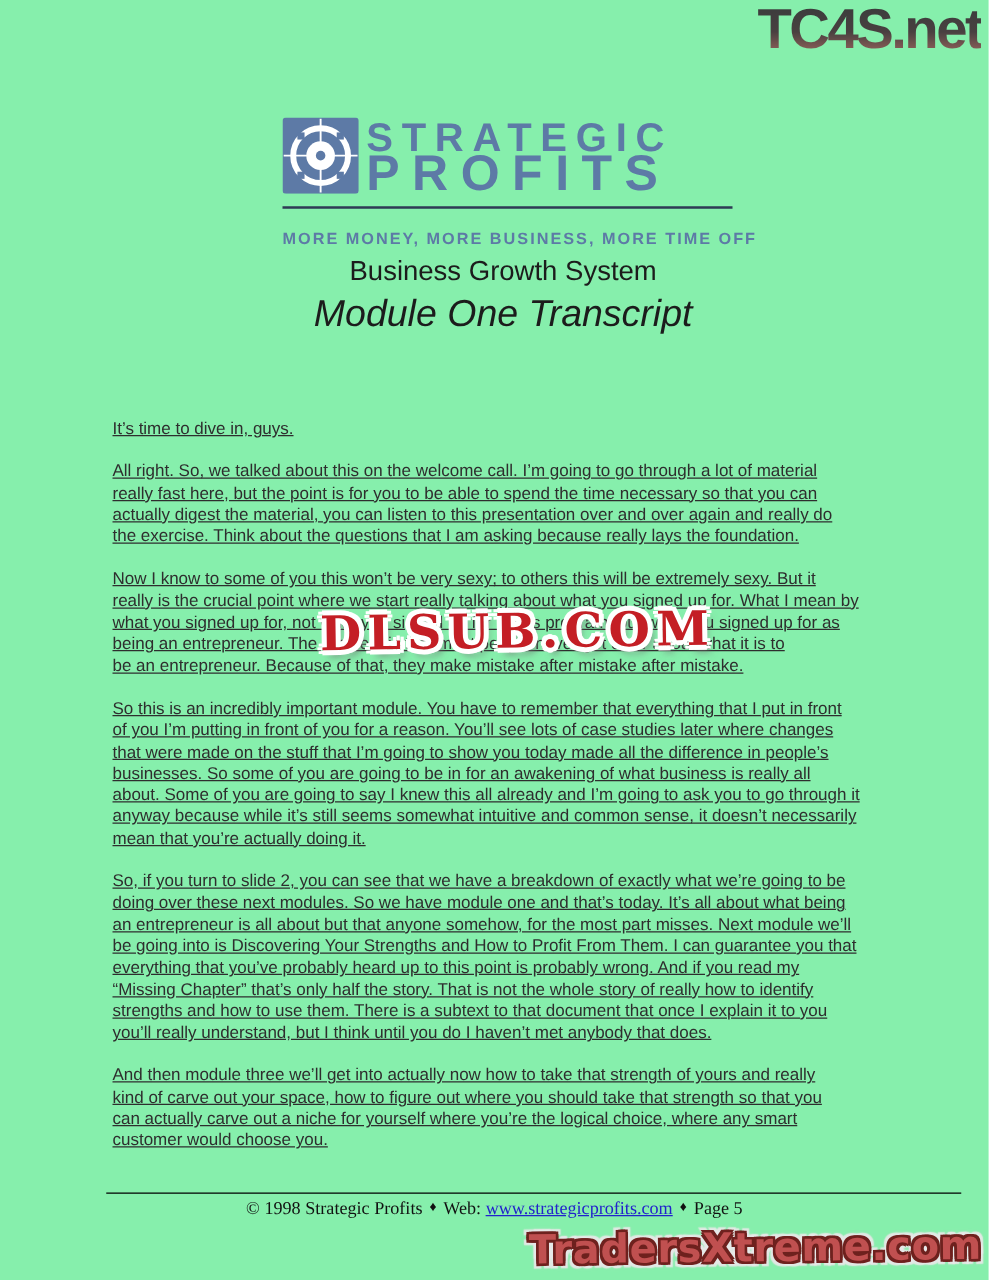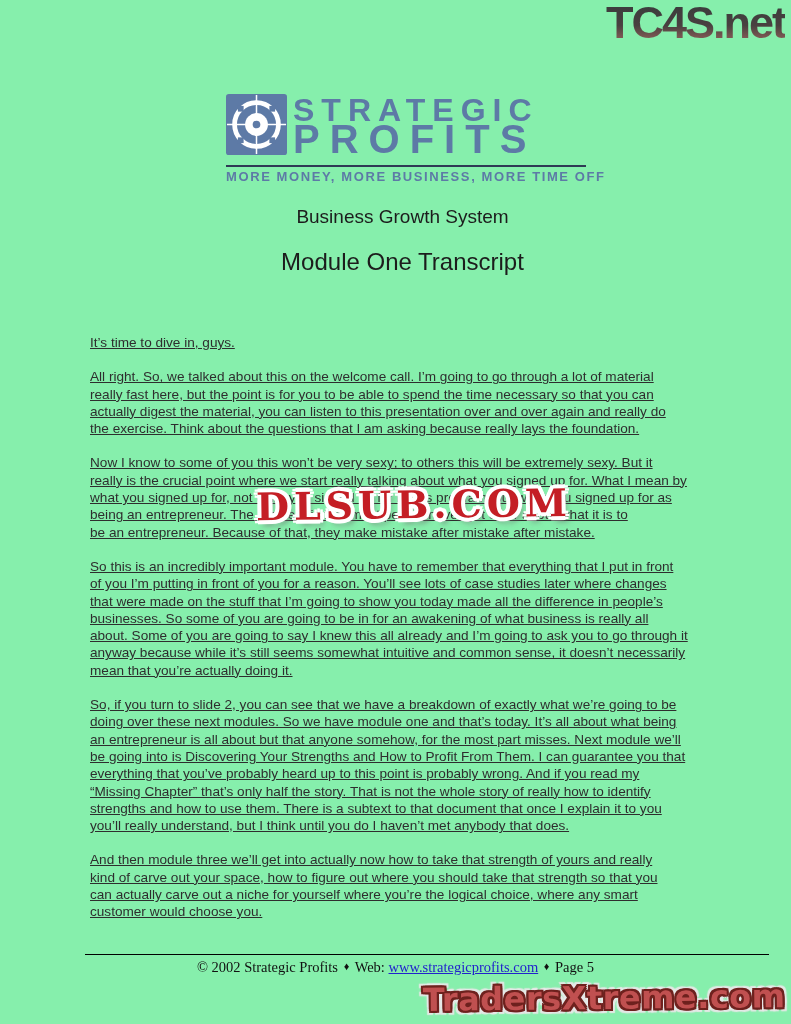--- a/index.html
+++ b/index.html
@@ -17,29 +17,29 @@
   }
 
   
   .logo { position:absolute; left:226px; top:94px; width:360px; }
   .logo-row { display:flex; align-items:flex-start; }
   .logo-icon { width:61px; height:61px; flex:0 0 auto; }
   .logo-text { margin-left:6px; color:#5d7aa6; font-weight:bold; line-height:1; }
   .logo-line1 { font-size:32px; letter-spacing:7px; }
   .logo-line2 { font-size:40px; letter-spacing:10px; margin-top:-7px; }
   .logo-tagline {
-    margin-top:6px; border-top:2px solid #2e3a54; padding-top:2px;
+    margin-top:6px; border-top:2px solid #2e3a54; padding-top:16px;
     color:#5d7aa6; font-weight:bold; font-size:13px; letter-spacing:1.6px;
     text-align:center; white-space:nowrap;
   }
 
   
   .title-block { position:absolute; left:0; right:0; top:206px; text-align:center; padding-left:14px; color:#1c1c1c; }
-  .title-sub  { font-size:19px; line-height:22px; }
-  .title-main { font-size:24px; line-height:32px; margin-top:18px; }
+  .title-sub  { font-size:22px; line-height:22px; }
+  .title-main { font-size:30px; line-height:32px; margin-top:8px;font-style:italic; }
 
   
   .body-text {
     position:absolute; left:90px; top:334px; width:690px;
     font-size:13.6px; line-height:17.3px; color:#2e2e2e;text-decoration:underline;
   }
   .body-text p { margin:0 0 17px 0; white-space:pre-line; }
 
   
   .wm-dlsub {
@@ -142,21 +142,21 @@
     <p>And then module three we’ll get into actually now how to take that strength of yours and really
 kind of carve out your space, how to figure out where you should take that strength so that you
 can actually carve out a niche for yourself where you’re the logical choice, where any smart
 customer would choose you.</p>
   </div>
 
   <div class="wm-dlsub">DLSUB.COM</div>
 
   <div class="footer-rule"></div>
   <div class="footer">
-    <span>© 2002 Strategic Profits</span>
+    <span>© 1998 Strategic Profits</span>
     <span class="sep">♦</span>
     <span>Web:</span>
     <a href="#">www.strategicprofits.com</a>
     <span class="sep">♦</span>
     <span>Page 5</span>
   </div>
 
   <div class="wm-traders">TradersXtreme.com</div>
 
 </div>

